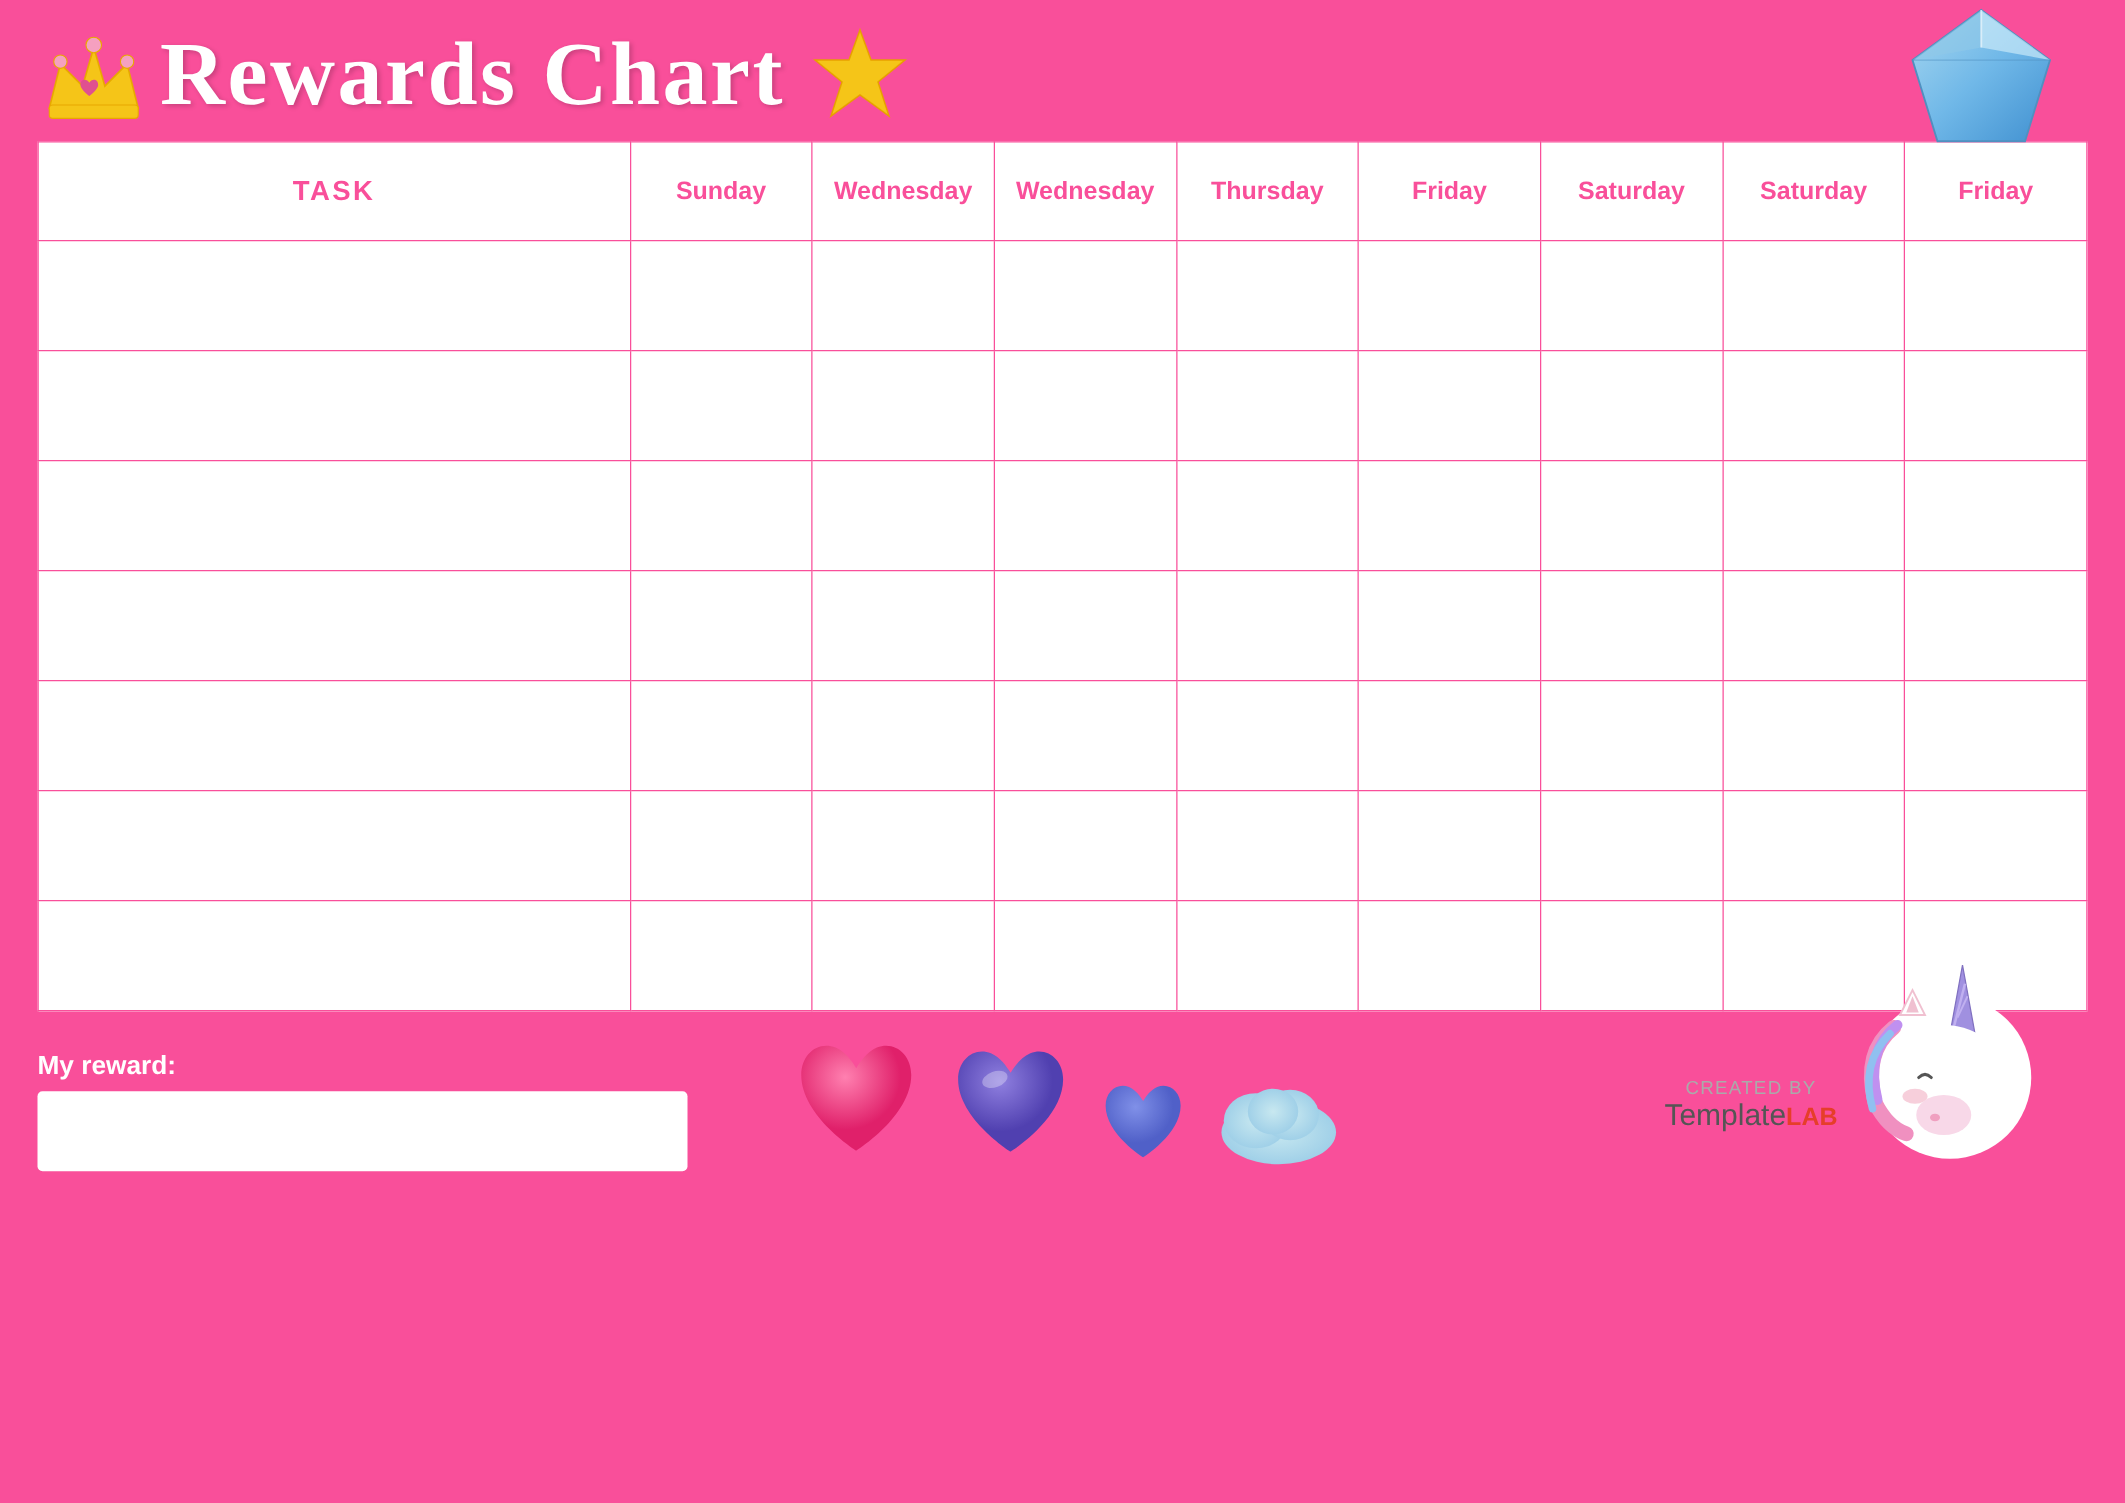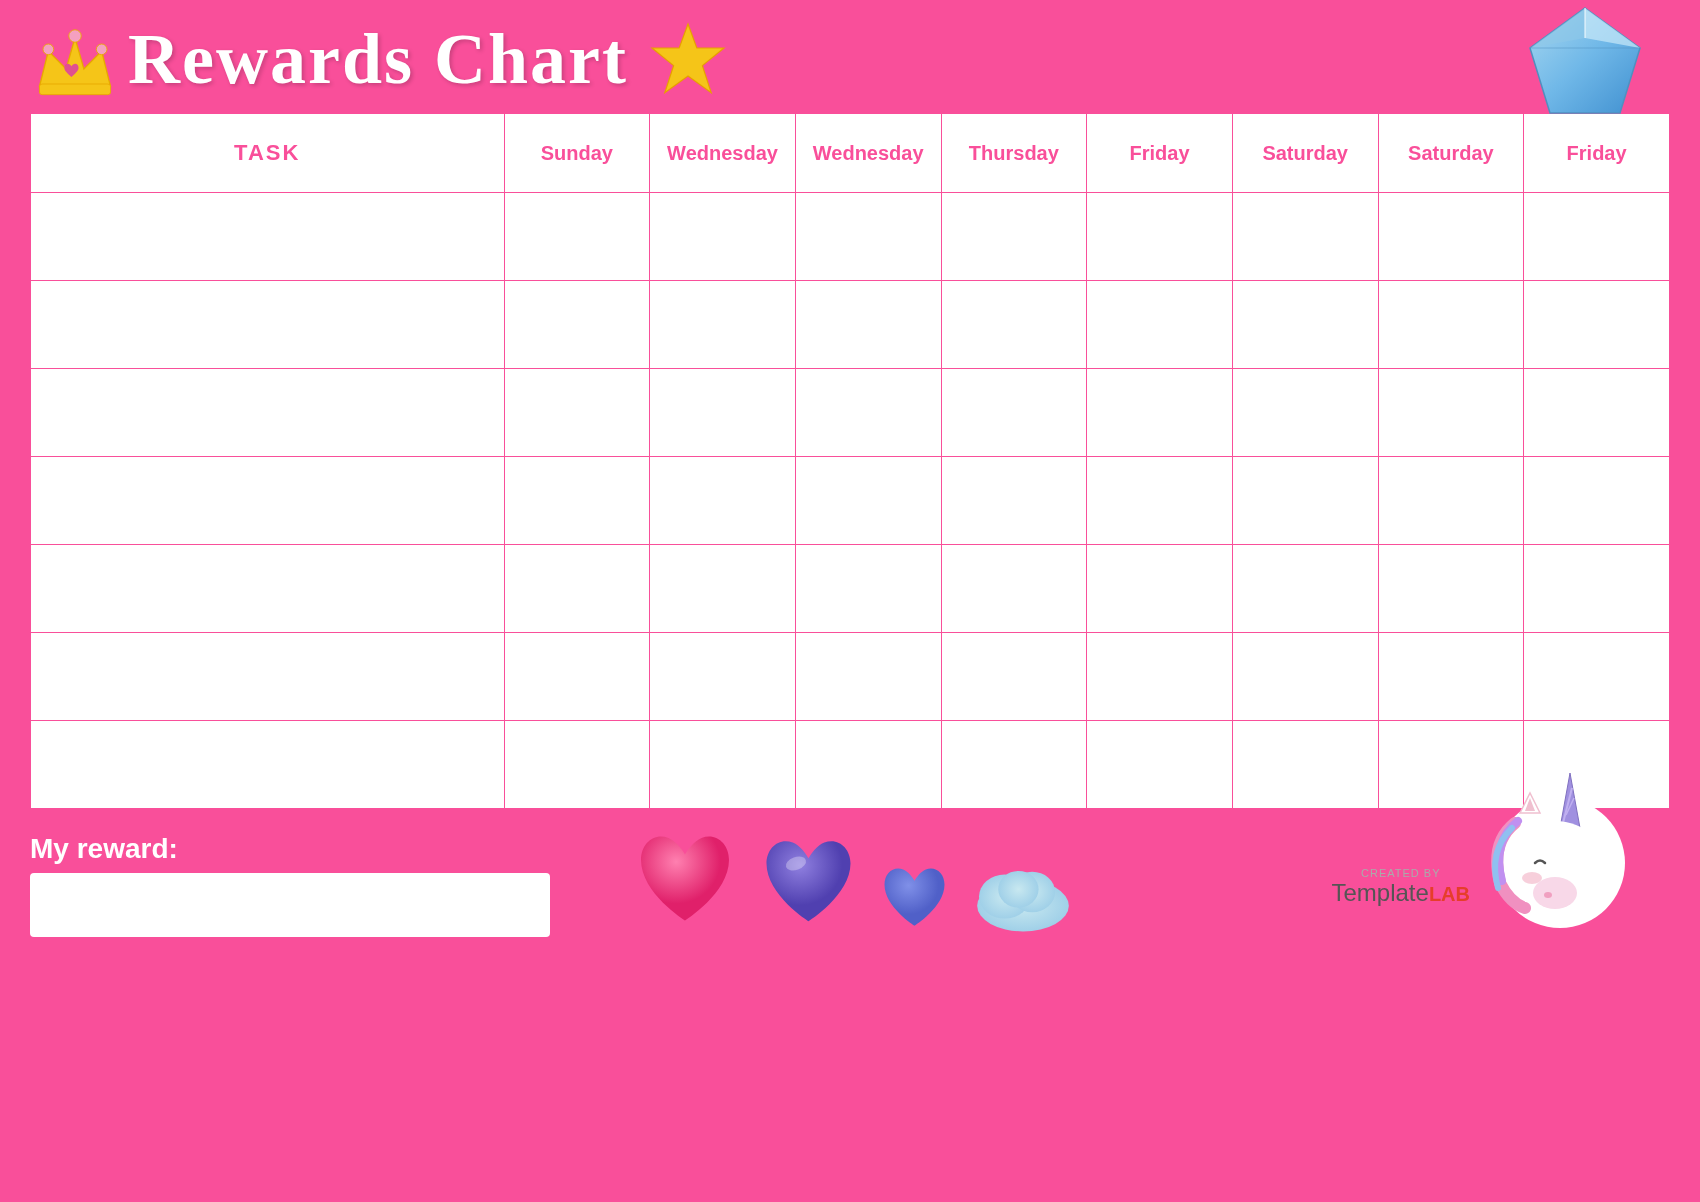--- a/index.html
+++ b/index.html
@@ -108,42 +108,42 @@
       position: relative;
     }
 
     .my-reward-section {
       display: flex;
       flex-direction: column;
       gap: 8px;
     }
 
     .my-reward-label {
-      font-size: 28px;
+      font-size: 21px;
       color: white;
       font-weight: bold;
     }
 
     .my-reward-input {
       width: 520px;
       height: 64px;
       background: white;
       border: none;
       border-radius: 4px;
     }
 
     .templatelab-badge {
       position: absolute;
       right: 200px;
       bottom: 30px;
       text-align: center;
     }
 
     .templatelab-badge .created-by {
-      font-size: 11px;
+      font-size: 15px;
       color: #aaa;
       text-transform: uppercase;
       letter-spacing: 1px;
       display: block;
     }
 
     
     .crown-svg {
       width: 90px;
       height: 80px;

